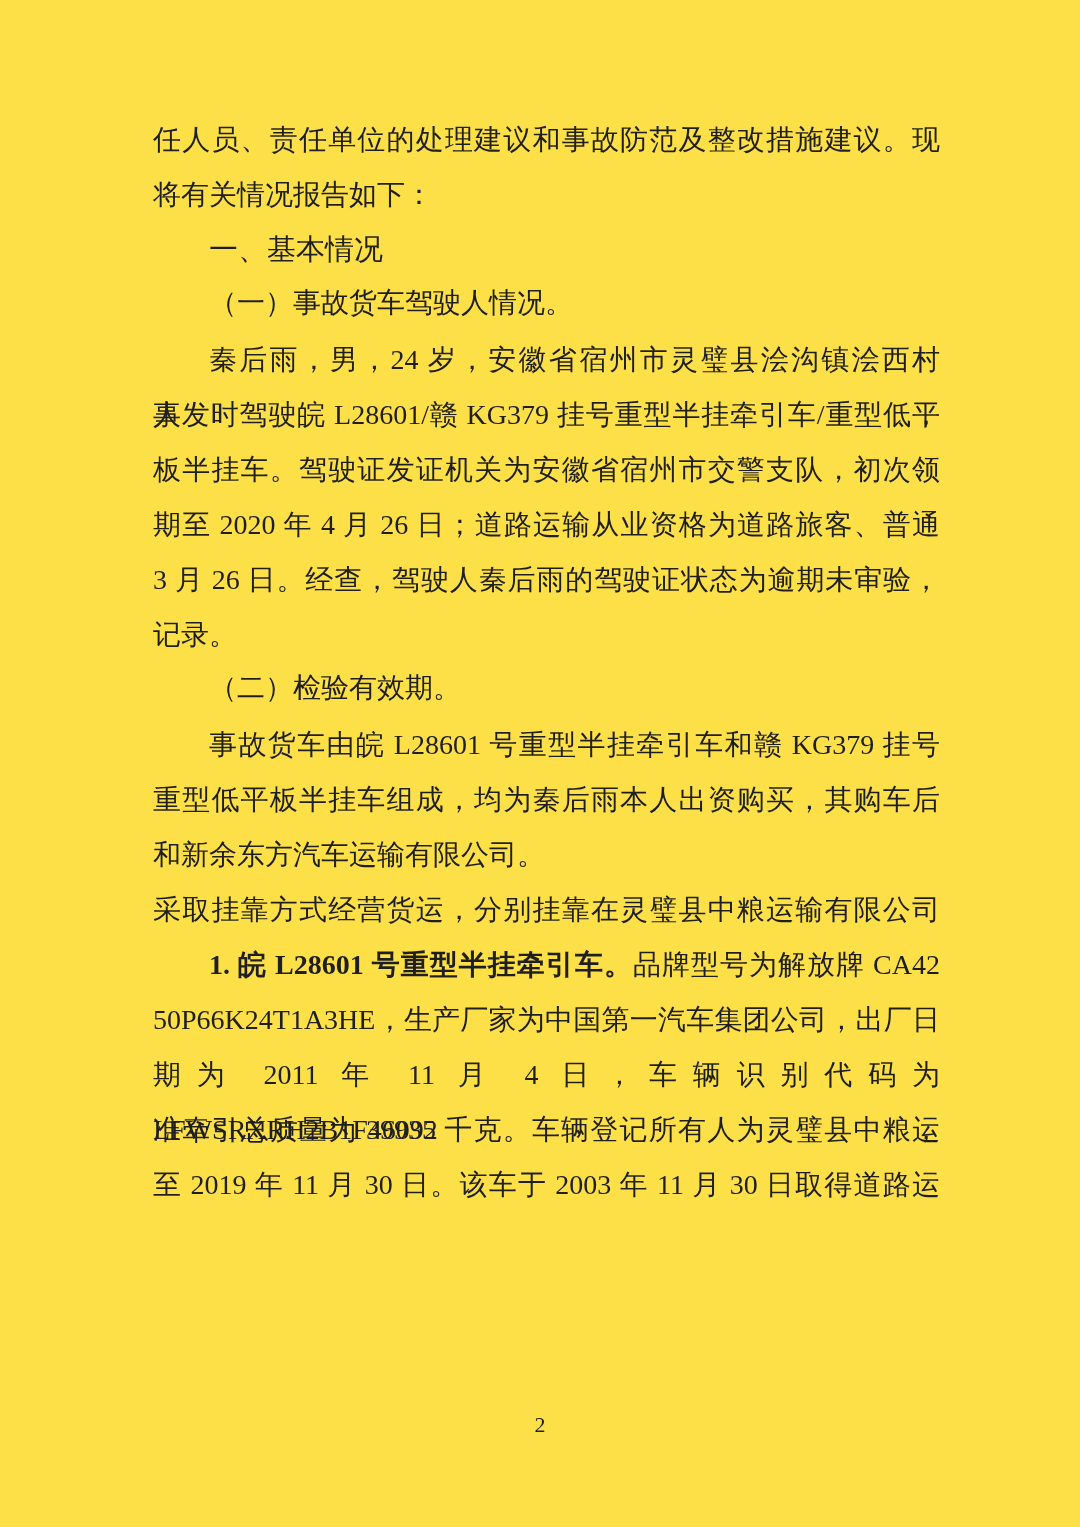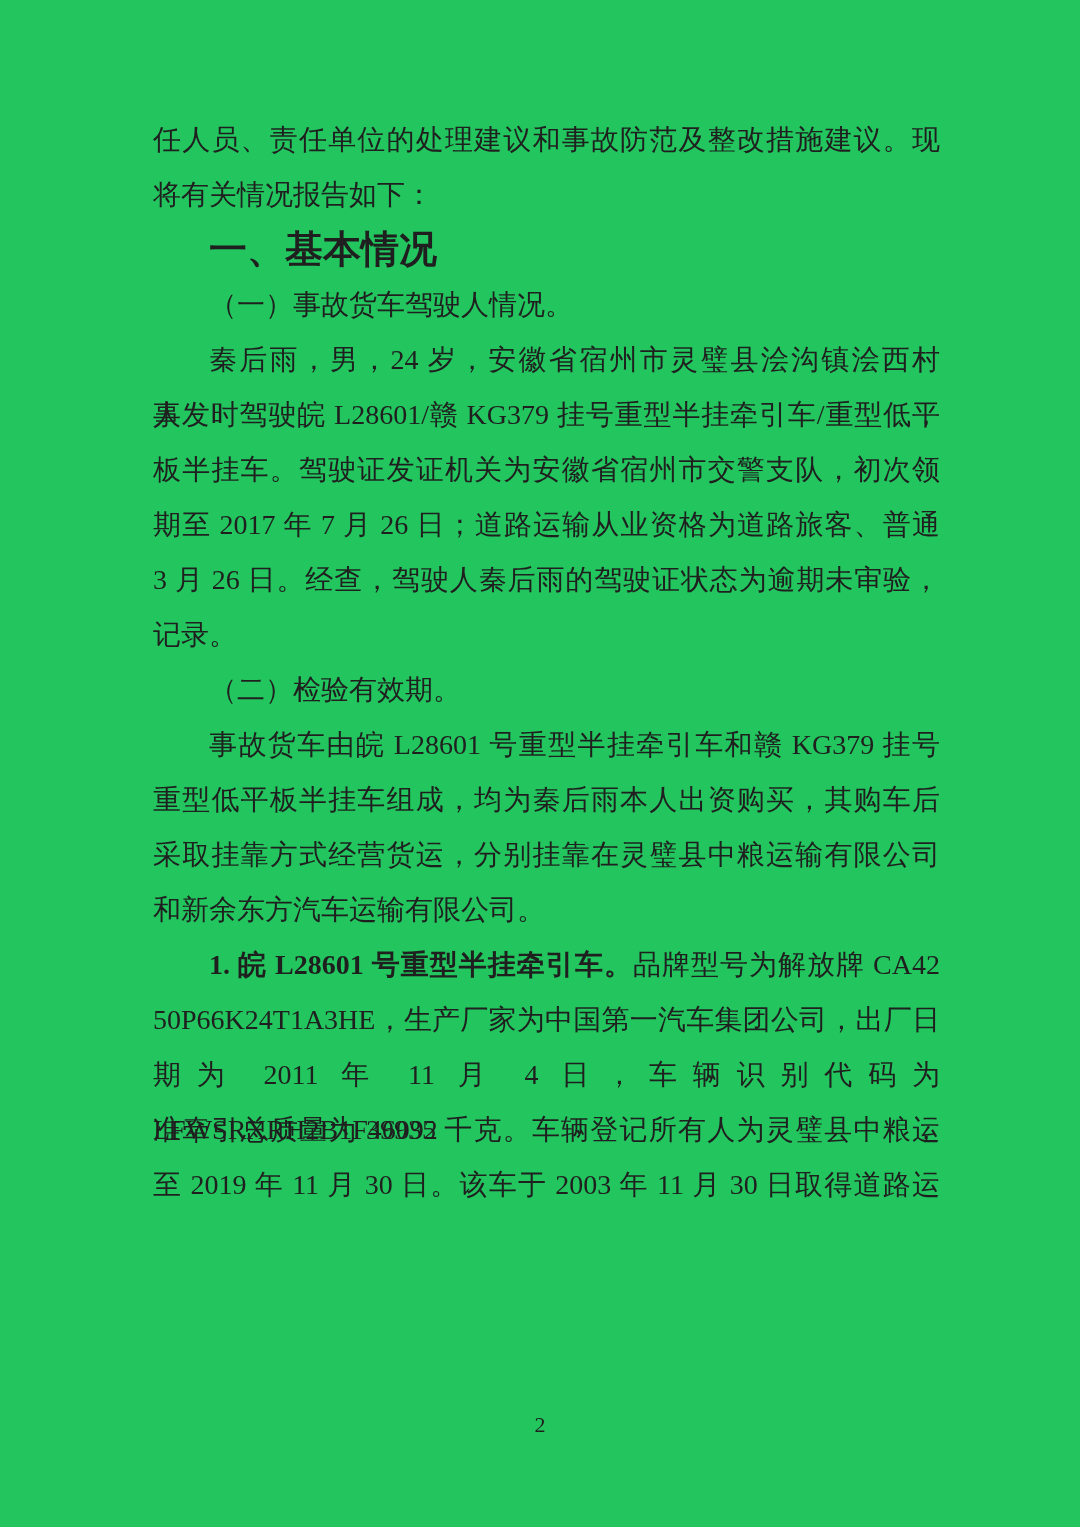--- a/index.html
+++ b/index.html
@@ -4,21 +4,21 @@
 <style>
   html, body {
     margin: 0;
     padding: 0;
     background: #ffffff;
   }
   .page {
     position: relative;
     width: 1080px;
     height: 1527px;
-    background: #22c55e;
+    background: #fde047;
     color: #1f1f1f;
     font-family: "Liberation Serif", "DejaVu Serif", serif;
     overflow: hidden;
   }
   .text-block {
     position: absolute;
     top: 112px;
     left: 153px;
     width: 787px;
   }
@@ -32,25 +32,25 @@
   .line.fill {
     text-align: justify;
     
     text-align-last: justify;
   }
   .line.indent {
     text-indent: 56px; 
   }
   .line.heading {
     font-family: "Liberation Sans", "DejaVu Sans", sans-serif;
-    font-weight: 700;
-    font-size: 38px;
+    font-weight: 400;
+    font-size: 29px;
   }
   .line.subheading {
-    font-family: Liberation Sans, sans-serif;
+    font-family: Liberation Mono, monospace;
     font-weight: 400;
   }
   .lead-bold {
     font-weight: 700;
   }
   .page-number {
     position: absolute;
     top: 1410px;
     left: 0;
     width: 1080px;
@@ -66,28 +66,28 @@
 
 <div class="page">
   <div class="text-block" id="document-body">
       <div class="line body fill">任人员、责任单位的处理建议和事故防范及整改措施建议。现</div>
       <div class="line body">将有关情况报告如下：</div>
       <div class="line heading indent">一、基本情况</div>
       <div class="line subheading indent">（一）事故货车驾驶人情况。</div>
       <div class="line body fill indent">秦后雨，男，24 岁，安徽省宿州市灵璧县浍沟镇浍西村人，</div>
       <div class="line body fill">事发时驾驶皖 L28601/赣 KG379 挂号重型半挂牵引车/重型低平</div>
       <div class="line body fill">板半挂车。驾驶证发证机关为安徽省宿州市交警支队，初次领</div>
-      <div class="line body fill">期至 2017 年 7 月 26 日；道路运输从业资格为道路旅客、普通</div>
+      <div class="line body fill">期至 2020 年 4 月 26 日；道路运输从业资格为道路旅客、普通</div>
       <div class="line body fill">3 月 26 日。经查，驾驶人秦后雨的驾驶证状态为逾期未审验，</div>
       <div class="line body">记录。</div>
       <div class="line subheading indent">（二）检验有效期。</div>
       <div class="line body fill indent">事故货车由皖 L28601 号重型半挂牵引车和赣 KG379 挂号</div>
       <div class="line body fill">重型低平板半挂车组成，均为秦后雨本人出资购买，其购车后</div>
+      <div class="line body">和新余东方汽车运输有限公司。</div>
       <div class="line body fill">采取挂靠方式经营货运，分别挂靠在灵璧县中粮运输有限公司</div>
-      <div class="line body">和新余东方汽车运输有限公司。</div>
       <div class="line body fill indent"><span class="lead-bold">1. 皖 L28601 号重型半挂牵引车。</span>品牌型号为解放牌 CA42</div>
       <div class="line body fill">50P66K24T1A3HE，生产厂家为中国第一汽车集团公司，出厂日</div>
       <div class="line body fill">期为 2011 年 11 月 4 日，车辆识别代码为 LFWSRXRH2B1F46092，</div>
       <div class="line body fill">准牵引总质量为 39935 千克。车辆登记所有人为灵璧县中粮运</div>
       <div class="line body fill">至 2019 年 11 月 30 日。该车于 2003 年 11 月 30 日取得道路运</div>
     </div>
   <div class="page-number">2</div>
 </div>
 
 </body></html>

